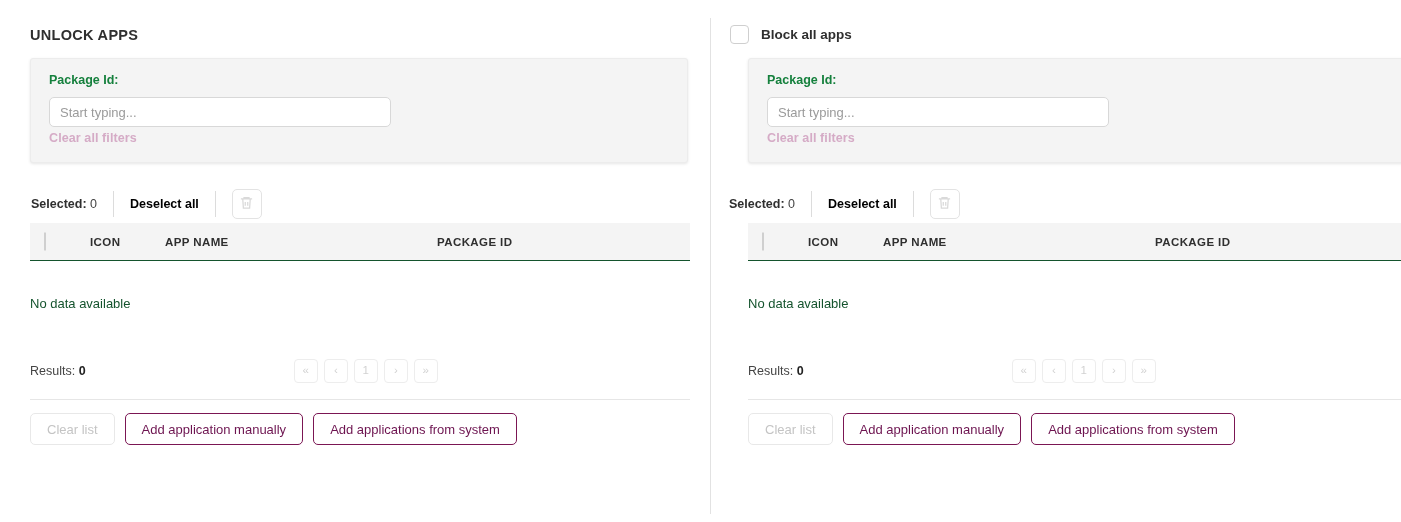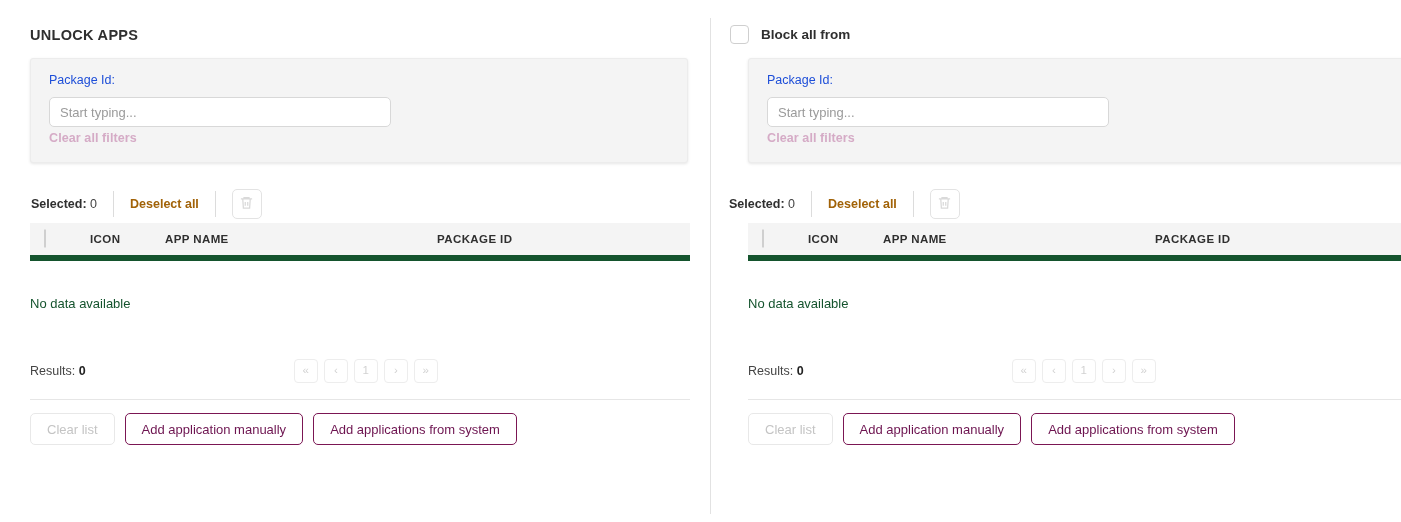--- a/index.html
+++ b/index.html
@@ -77,22 +77,22 @@
     border: 1px solid #ececec;
     border-radius: 3px;
     box-shadow: 0 1px 3px rgba(0,0,0,0.10);
     padding: 14px 18px 16px 18px;
   }
   .panel-left  .filter-card { margin-top: 15px; width: 658px; }
   .panel-right .filter-card { margin-top: 14px; width: 660px; margin-left: 20px; }
 
   .filter-label {
     font-size: 12.5px;
-    font-weight: normal;
-    color: #1d4ed8;
+    font-weight: bold;
+    color: #15803d;
     margin-bottom: 10px;
   }
   .filter-input {
     width: 342px;
     height: 30px;
     border: 1px solid #d8d8d8;
     border-radius: 5px;
     background: #ffffff;
     font-family: "Liberation Sans", sans-serif;
     font-size: 13px;
@@ -129,21 +129,21 @@
 
   .tb-sep {
     width: 1px;
     height: 26px;
     background: #dcdcdc;
     margin: 0 16px;
   }
   .deselect-all {
     font-size: 12.5px;
     font-weight: bold;
-    color: #a16207;
+    color: #000000;
   }
   .trash-btn {
     width: 30px;
     height: 30px;
     border: 1px solid #e3e3e3;
     border-radius: 5px;
     background: #ffffff;
     display: flex;
     align-items: center;
     justify-content: center;
@@ -152,21 +152,21 @@
 
   
   .apps-table { width: 100%; }
   .panel-right .apps-table { width: 660px; margin-left: 20px; }
 
   .table-head {
     display: flex;
     align-items: center;
     height: 38px;
     background: #f4f4f4;
-    border-bottom: 6px solid #14532d;
+    border-bottom: 1px solid #14532d;
     padding-left: 14px;
   }
   .th {
     font-size: 11.5px;
     font-weight: bold;
     letter-spacing: 0.4px;
     color: #2f2f2f;
   }
   .th-check { width: 46px; flex: none; }
   .th-icon  { width: 75px; flex: none; }
@@ -316,21 +316,21 @@
       <button class="btn btn-outline">Add application manually</button>
       <button class="btn btn-outline">Add applications from system</button>
     </div>
   </div>
 
   <div class="panel panel-right">
 
 
     <div class="blockall-row">
       <span class="checkbox"></span>
-      <span class="blockall-label">Block all from</span>
+      <span class="blockall-label">Block all apps</span>
     </div>
 
     <div class="filter-card">
       <div class="filter-label">Package Id:</div>
       <input class="filter-input" type="text" placeholder="Start typing..." style="">
       <div class="clear-filters">Clear all filters</div>
     </div>
 
     <div class="sel-toolbar">
       <span class="sel-count">

